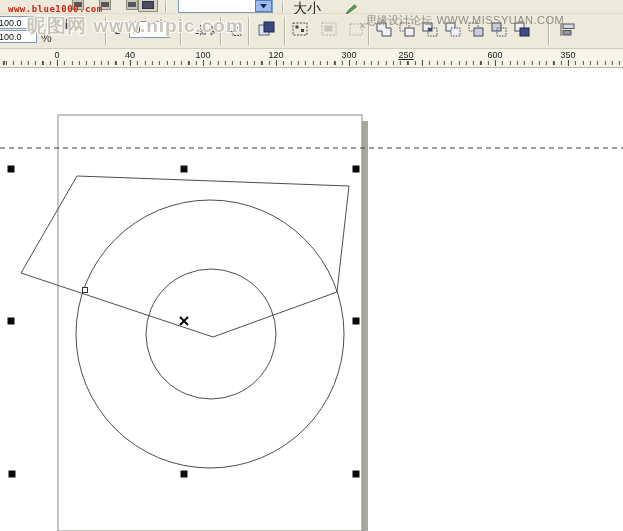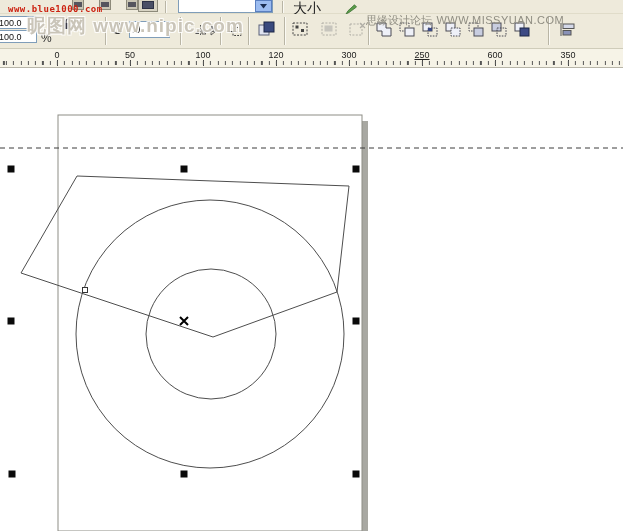--- a/index.html
+++ b/index.html
@@ -285,29 +285,29 @@
       <line x1="2" y1="1" x2="2" y2="14" stroke="#555"></line>
       <rect x="4" y="2" width="11" height="4.5" fill="#d4d8e8" stroke="#555"></rect>
       <rect x="4" y="8.5" width="8" height="4.5" fill="#8a92b8" stroke="#555"></rect>
     </svg>
   </button>
 </div>
 
 <div class="ruler">
     <span class="ruler-num" style="left: 57px;">0</span>
     <i class="ruler-tick" style="left: 57px;"></i>
-    <span class="ruler-num" style="left: 130px;">50</span>
+    <span class="ruler-num" style="left: 130px;">40</span>
     <i class="ruler-tick" style="left: 130px;"></i>
     <span class="ruler-num" style="left: 203px;">100</span>
     <i class="ruler-tick" style="left: 203px;"></i>
     <span class="ruler-num" style="left: 276px;">120</span>
     <i class="ruler-tick" style="left: 276px;"></i>
     <span class="ruler-num" style="left: 349px;">300</span>
     <i class="ruler-tick" style="left: 349px;"></i>
-    <span class="ruler-num" style="left: 422px; text-decoration: underline;">250</span>
+    <span class="ruler-num" style="left: 406px; text-decoration: underline;">250</span>
     <i class="ruler-tick" style="left: 422px;"></i>
     <span class="ruler-num" style="left: 495px;">600</span>
     <i class="ruler-tick" style="left: 495px;"></i>
     <span class="ruler-num" style="left: 568px;">350</span>
     <i class="ruler-tick" style="left: 568px;"></i>
   </div>
 
 <div class="canvas">
   <svg width="623" height="463" viewBox="0 0 623 463">
       <rect x="362" y="53" width="6" height="410" fill="#a8a8a2"></rect>

